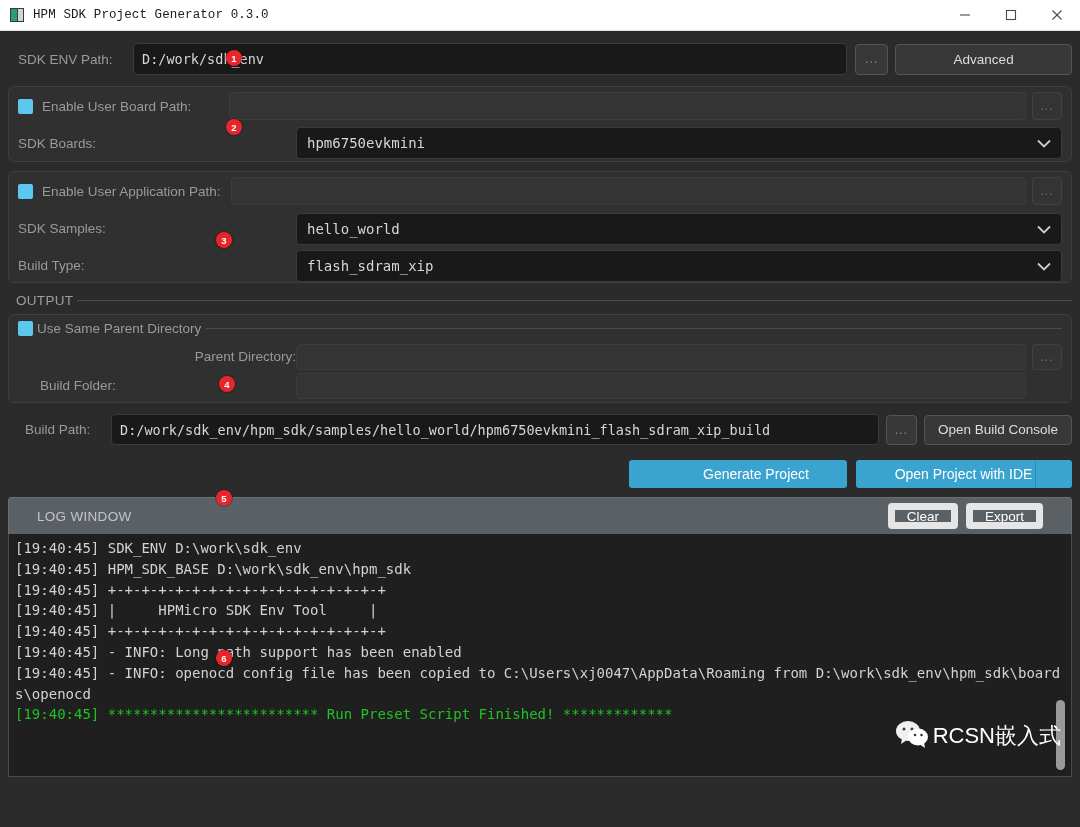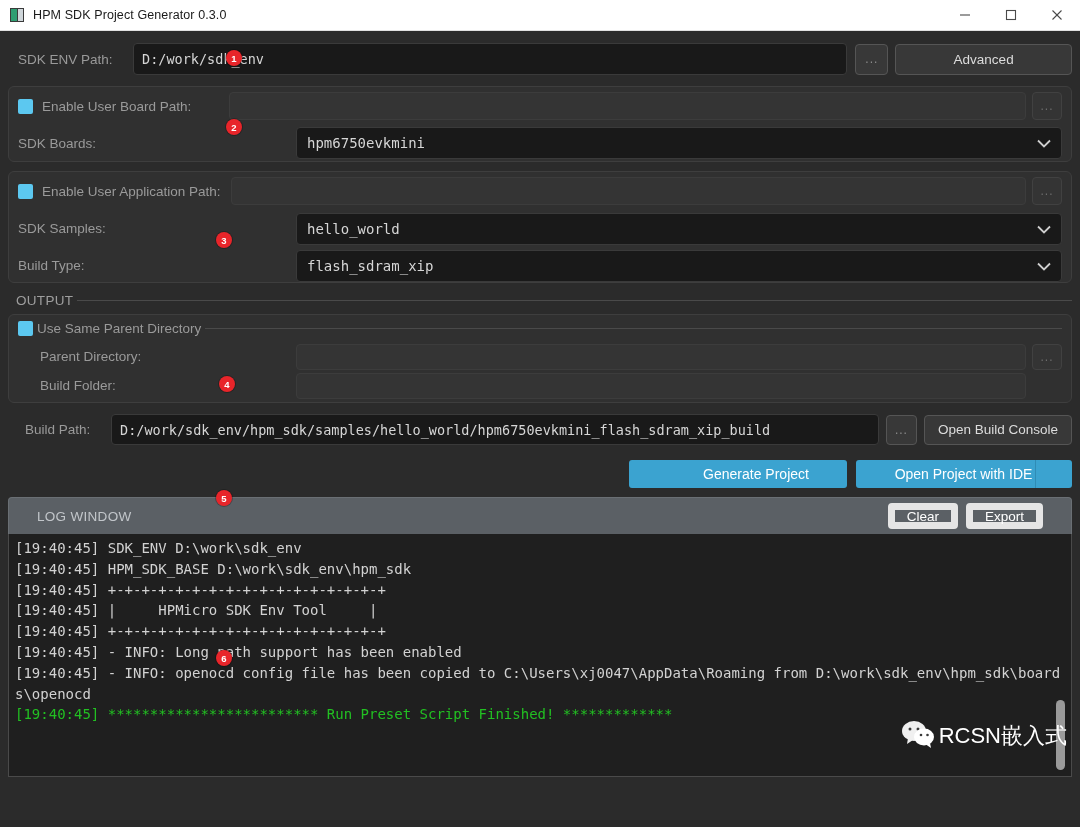--- a/index.html
+++ b/index.html
@@ -22,21 +22,21 @@
     background:#3a3a3a; position:relative; flex:0 0 auto;
   }
   .tb-icon::before {
     content:""; position:absolute; left:1px; top:1px; width:6px; height:12px;
     background:#2e9e72;
   }
   .tb-icon::after {
     content:""; position:absolute; left:8px; top:1px; width:5px; height:12px;
     background:#cfd6da;
   }
-  .tb-title { font-size:12.5px; color:#1a1a1a; letter-spacing:.1px; }
+  .tb-title { font-size:12.5px; color:#1a1a1a; letter-spacing:.1px;font-family:Liberation Mono, monospace; }
   .tb-spacer { flex:1; }
   .tb-btn {
     width:46px; height:31px; display:flex; align-items:center; justify-content:center;
     color:#4a4a4a;
   }
   .tb-btn svg { display:block; }
 
   
   .app { padding:0 8px; }
 
@@ -134,21 +134,21 @@
   }
   .logline.green { color:#22c022; }
 
   .scroll {
     position:absolute; right:6px; bottom:6px; width:9px; height:70px;
     background:#9a9a9a; border-radius:5px;
   }
 
   
   .wm {
-    position:absolute; right:4px; bottom:24px;
+    position:absolute; right:10px; bottom:24px;
     display:flex; align-items:center; gap:4px;
     pointer-events:none;
   }
   .wm-txt { color:#ffffff; font-size:22px; font-family:"Liberation Sans", sans-serif; }
 </style>
 </head>
 <body>
 
 <div class="titlebar">
   <div class="tb-icon"></div>
@@ -236,21 +236,21 @@
     <span class="sect-label">OUTPUT</span>
     <span class="hrule"></span>
   </div>
 
   <div class="grpbox" style="margin-top:6px; height:89px; padding:0 9px;">
     <div class="grp-title-row" style="height:27px;">
       <div class="chk"></div>
       <span class="grp-title">Use Same Parent Directory</span>
       <span class="hrule"></span>
     </div>
-    <div class="row" style="height:29px;">
+    <div class="row" style="height:29px;text-align:right;">
       <div class="lbl" style="width:278px; padding-left:22px;">Parent Directory:</div>
       <div class="field empty" style="flex:1; height:26px;"></div>
       <div class="btn dots dim" style="width:30px; margin-left:6px; height:26px;">...</div>
     </div>
     <div class="row" style="height:29px;">
       <div class="lbl" style="width:278px; padding-left:22px;">Build Folder:</div>
       <div class="field empty" style="flex:1; height:26px; margin-right:36px;"></div>
     </div>
   </div>
 

